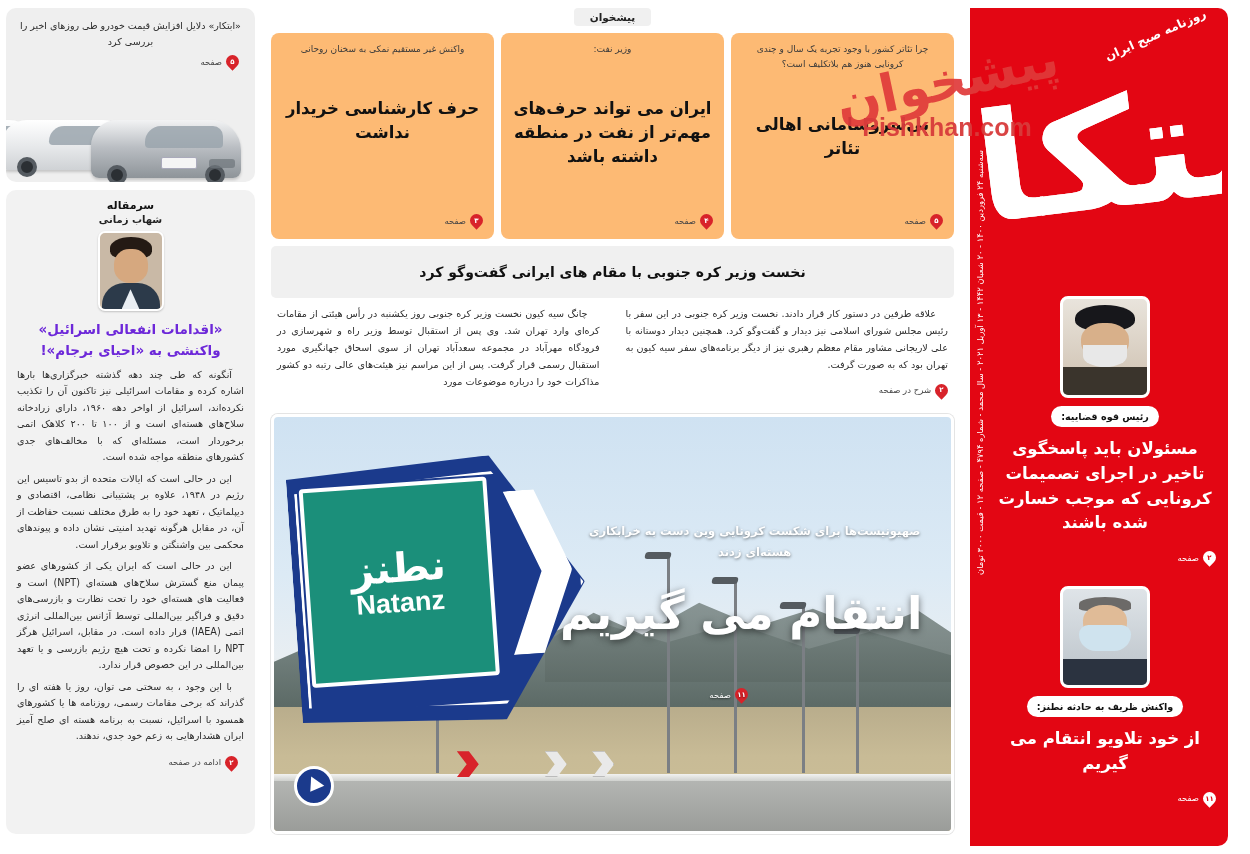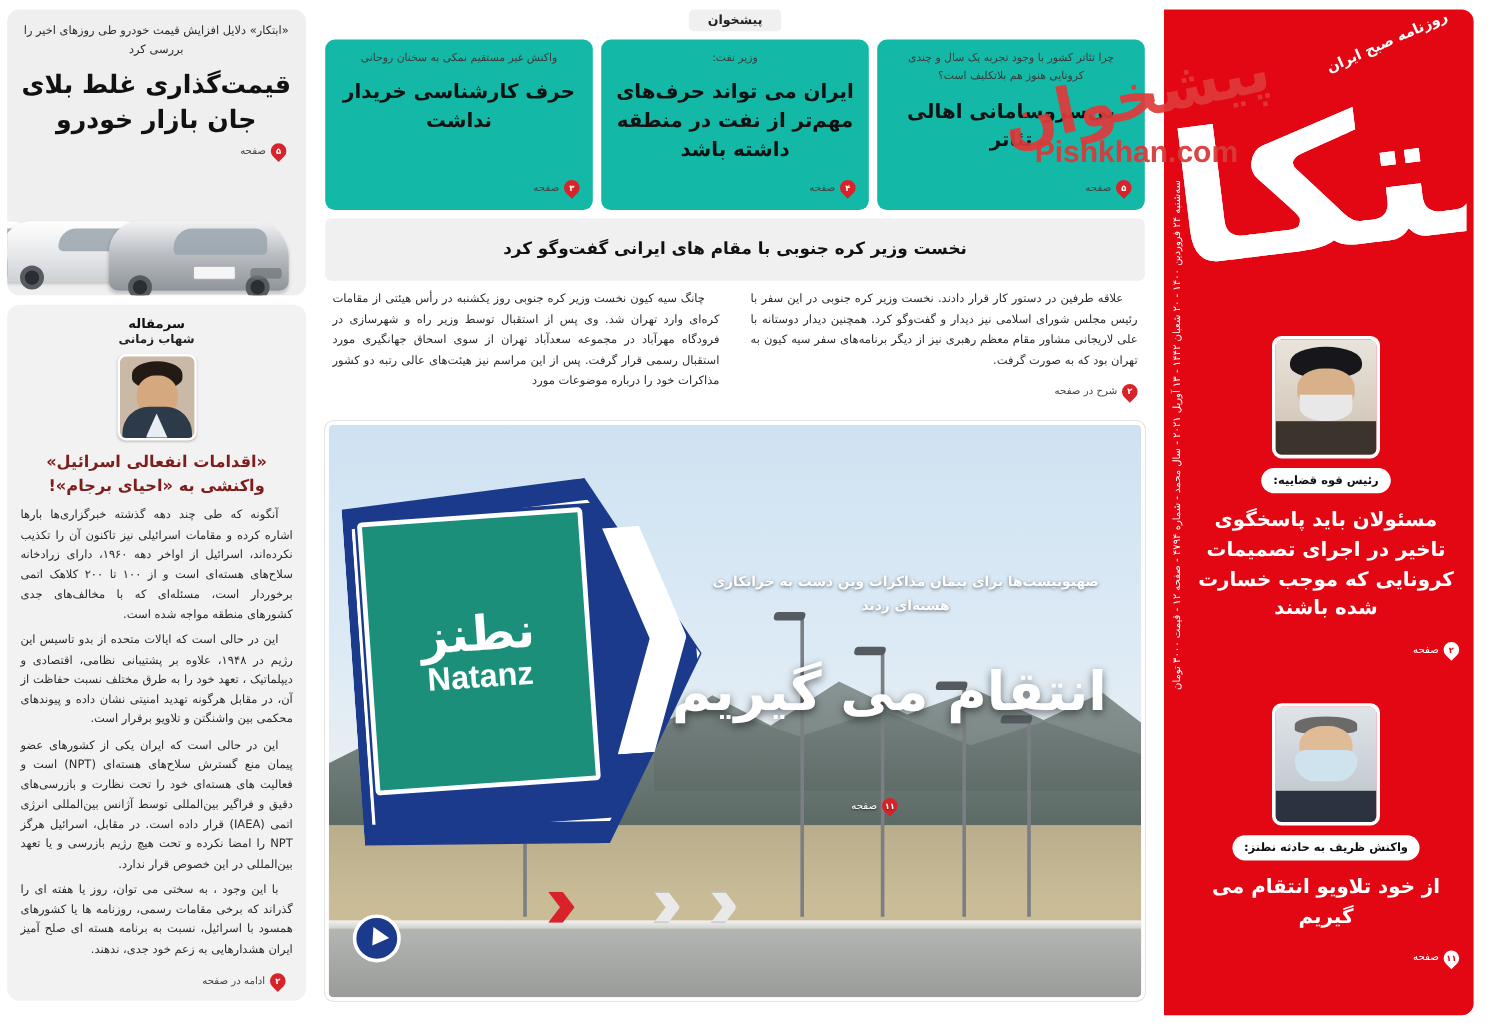--- a/index.html
+++ b/index.html
@@ -35,29 +35,29 @@
   .car .plate{position:absolute;bottom:9px;right:44px;width:34px;height:10px;background:#f5f5f5;border:1px solid #aab;border-radius:2px;}
 
   .sermaghale{background:#f2f2f2;border-radius:10px;padding:9px 11px 10px;flex:1;display:flex;flex-direction:column;min-height:0;}
   .sm-title{text-align:center;font-size:11px;font-weight:bold;color:#111;}
   .sm-author{text-align:center;font-size:10px;font-weight:bold;color:#222;margin-top:2px;}
   .sm-photo{width:62px;height:76px;margin:6px auto 0;border-radius:7px;border:2px solid #fff;overflow:hidden;background:#c9b9a6;position:relative;box-shadow:0 1px 2px rgba(0,0,0,.2);}
   .sm-photo .hair{position:absolute;top:4px;left:10px;right:10px;height:22px;background:#241a14;border-radius:50% 50% 35% 35%;}
   .sm-photo .face{position:absolute;top:16px;left:14px;right:14px;height:34px;background:#d6a87f;border-radius:45%;}
   .sm-photo .body{position:absolute;bottom:0;left:2px;right:2px;height:26px;background:#2c3a4a;border-radius:22px 22px 0 0;}
   .sm-photo .shirt{position:absolute;bottom:0;left:50%;transform:translateX(-50%);width:18px;height:20px;background:#e9eef3;clip-path:polygon(50% 0,100% 100%,0 100%);}
-  .sm-head{text-align:center;font-size:13.5px;font-weight:bold;line-height:1.5;color:#7f1d1d;margin-top:8px;}
+  .sm-head{text-align:center;font-size:13.5px;font-weight:bold;line-height:1.5;color:#6d28d9;margin-top:8px;}
   .sm-body{font-size:9.6px;line-height:1.72;color:#2b2b2b;text-align:justify;margin-top:7px;}
   .sm-body p{margin:0 0 5px;text-indent:12px;}
 
   
   .center-col{flex:1;min-width:0;padding:8px 6px 6px;box-sizing:border-box;display:flex;flex-direction:column;gap:7px;}
   .pishkhan-label{align-self:center;background:#f0f0f0;border-radius:4px;padding:3px 16px;font-size:10.5px;font-weight:bold;color:#222;}
   .top-row{display:flex;gap:7px;}
-  .top-card{flex:1;background:#14b8a6;border-radius:8px;padding:9px 11px 8px;box-sizing:border-box;display:flex;flex-direction:column;}
+  .top-card{flex:1;background:#fdba74;border-radius:8px;padding:9px 11px 8px;box-sizing:border-box;display:flex;flex-direction:column;gap:32px;}
   .tc-kicker{font-size:9px;line-height:1.7;color:#3a3a3a;text-align:center;}
   .tc-head{font-size:16.5px;font-weight:bold;line-height:1.45;color:#111;text-align:center;margin-top:8px;flex:1;letter-spacing:-.2px;}
   .tc-foot{margin-top:7px;}
 
   .lead-label{background:#f0f0f0;border-radius:5px;padding:18px 10px;text-align:center;font-size:14px;font-weight:bold;color:#111;}
   .lead-title{text-align:center;font-size:48px;font-weight:bold;color:#0b0b0b;letter-spacing:-1px;line-height:1.1;margin:10px 0 4px;}
   .lead-body{display:flex;gap:26px;font-size:9.6px;line-height:1.78;color:#2b2b2b;text-align:justify;padding:0 6px;}
   .lead-body .col{flex:1;}
   .lead-body .col p{margin:0 0 4px;text-indent:12px;}
 
@@ -104,21 +104,21 @@
   .red-panel{position:absolute;left:10px;top:8px;width:258px;height:838px;background:#e30613;border-radius:0 10px 10px 0;}
   .masthead{position:absolute;left:18px;top:6px;width:244px;height:300px;color:#fff;
        display:flex;align-items:center;justify-content:center;overflow:hidden;}
   .mh-logo{font-size:150px;font-weight:bold;line-height:1;color:#fff;transform:rotate(-7deg) scaleX(1.12);letter-spacing:-12px;
        text-shadow:0 0 0 #fff;font-family:"DejaVu Sans","Liberation Sans",sans-serif;}
   .mh-sub{position:absolute;right:12px;top:22px;font-size:12px;color:#fff;transform:rotate(-24deg);font-weight:bold;white-space:nowrap;}
   .dateline{position:absolute;left:14px;top:150px;height:560px;width:26px;color:#fff;font-size:8.4px;line-height:1.5;
        writing-mode:vertical-rl;transform:rotate(180deg);white-space:nowrap;letter-spacing:.2px;}
 
   .lcard{position:absolute;left:30px;width:230px;}
-  .lcard.one{top:280px;} .lcard.two{top:586px;}
+  .lcard.one{top:296px;} .lcard.two{top:586px;}
   .lphoto{width:84px;height:96px;margin:0 auto;border-radius:8px;border:3px solid #fff;overflow:hidden;position:relative;background:#cbb;}
   .lphoto.p1{background:linear-gradient(180deg,#e9e4dc 0%,#cdbfae 100%);}
   .lphoto.p1 .turban{position:absolute;top:6px;left:12px;right:12px;height:26px;background:#17171b;border-radius:50% 50% 40% 40%;}
   .lphoto.p1 .face{position:absolute;top:24px;left:18px;right:18px;height:36px;background:#d8b08a;border-radius:45%;}
   .lphoto.p1 .beard{position:absolute;top:46px;left:20px;right:20px;height:22px;background:#e8e8e8;border-radius:0 0 50% 50%;}
   .lphoto.p1 .robe{position:absolute;bottom:0;left:0;right:0;height:28px;background:#3a342c;}
   .lphoto.p2{background:linear-gradient(180deg,#dfe4e8 0%,#b9c1c8 100%);}
   .lphoto.p2 .hair{position:absolute;top:8px;left:16px;right:16px;height:14px;background:#6c6a68;border-radius:50% 50% 20% 20%;}
   .lphoto.p2 .face{position:absolute;top:16px;left:20px;right:20px;height:34px;background:#e0bb97;border-radius:45%;}
   .lphoto.p2 .mask{position:absolute;top:36px;left:16px;right:16px;height:26px;background:#cfe3ee;border-radius:10px 10px 18px 18px;}
@@ -137,21 +137,20 @@
 </style>
 </head>
 <body>
 
 <div class="page">
 
   <div class="right-col">
 
     <div class="car-card">
       <div class="kicker">«ابتکار» دلایل افزایش قیمت خودرو طی روزهای اخیر را بررسی کرد</div>
-      <div class="car-head">قیمت‌گذاری غلط بلای جان بازار خودرو</div>
       <div class="badge-row">
         <span class="pagebadge">
           <span class="pin">
               <span>۵</span>
             </span>
           <span>صفحه</span>
         </span>
       </div>
       <div class="cars">
         <div class="car c3">
@@ -278,21 +277,21 @@
       <div class="signwrap">
         <div class="sign"></div>
         <div class="sign-outline"></div>
         <div class="sign-in">
           <div class="sign-fa">نطنز</div>
           <div class="sign-en">Natanz</div>
         </div>
         <div class="sign-arrow"></div>
       </div>
 
-      <div class="ov-sub">صهیونیست‌ها برای پیمان مذاکرات وین دست به خرابکاری هسته‌ای زدند</div>
+      <div class="ov-sub">صهیونیست‌ها برای شکست کرونایی وین دست به خرابکاری هسته‌ای زدند</div>
       <div class="ov-title">انتقام می گیریم</div>
       <div class="ov-badge">
         <span class="pagebadge">
           <span class="pin">
               <span>۱۱</span>
             </span>
           <span>صفحه</span>
         </span>
       </div>
 

